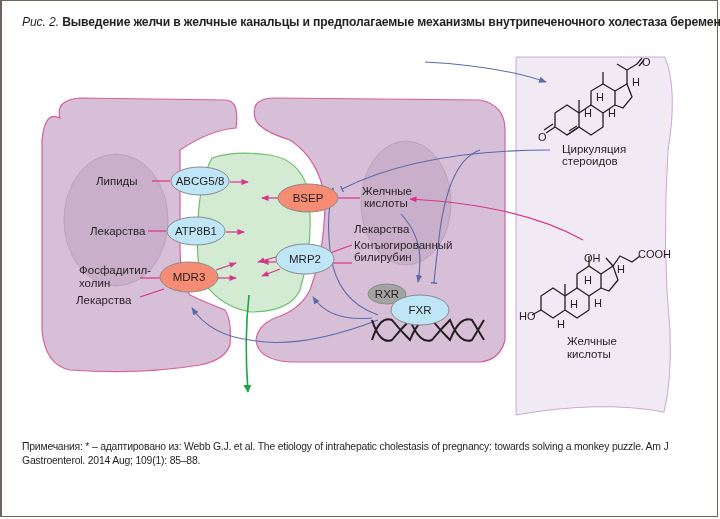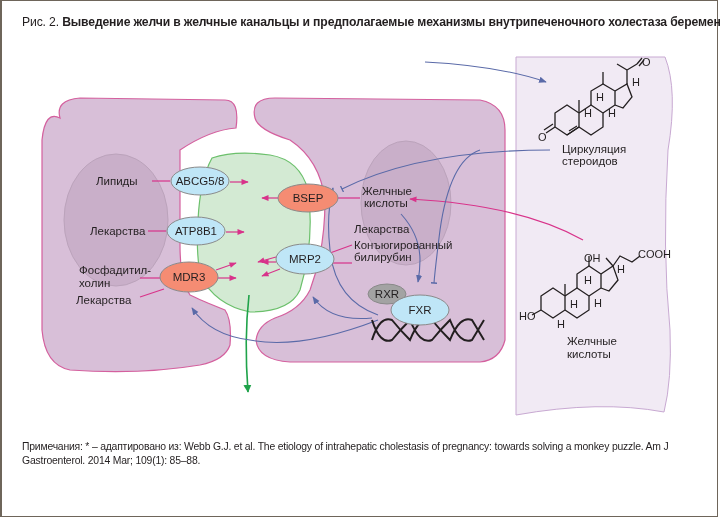--- a/index.html
+++ b/index.html
@@ -1,19 +1,19 @@
 <!DOCTYPE html>
 <html><head>
   <meta charset="utf-8">
   <style>
     html, body { margin: 0; padding: 0; background: #ffffff; }
     body { width: 720px; height: 519px; position: relative; overflow: hidden; font-family: "Liberation Sans", sans-serif; }
     .frame { position: absolute; left: 0; top: 0; width: 718px; height: 517px; border: 1px solid #6e655a; border-left: 2px solid #6e655a; box-sizing: border-box; }
     .title { position: absolute; left: 22px; top: 15px; font-size: 12.2px; color: #231f20; white-space: nowrap; letter-spacing: -0.15px; }
-    .title .fig { font-weight: normal; margin-top: 16px; }
+    .title .fig { font-style: italic; font-weight: normal; margin-top: 16px; }
     .title .main { font-weight: bold; }
     svg.diagram { position: absolute; left: 0; top: 0; }
     .lbl { font-family: "Liberation Sans", sans-serif; font-size: 11.5px; fill: #231f20; }
     .plbl { font-family: "Liberation Sans", sans-serif; font-size: 11.5px; fill: #231f20; text-anchor: middle; }
     .chem { font-family: "Liberation Sans", sans-serif; font-size: 11px; fill: #231f20; }
     .notes { position: absolute; left: 22px; top: 440px; width: 690px; font-size: 10.4px; line-height: 13.5px; color: #231f20; letter-spacing: -0.2px; }
     .notes div { margin: 0; }
   </style>
 </head>
 <body>
@@ -174,14 +174,14 @@
     <text class="chem" x="584" y="284">H</text>
     <text class="chem" x="570" y="308">H</text>
     <text class="chem" x="594" y="307">H</text>
     <text class="chem" x="557" y="328">H</text>
   </g>
   <text class="lbl" x="567" y="345">Желчные</text>
   <text class="lbl" x="567" y="358">кислоты</text>
 </svg>
 
 <div class="notes">
-  <div>Примечания: * – адаптировано из: Webb G.J. et al. The etiology of intrahepatic cholestasis of pregnancy: towards solving a monkey puzzle. Am J Gastroenterol. 2014 Mar; 109(1): 85–88.</div>
+  <div>Примечания: * – адаптировано из: Webb G.J. et al. The etiology of intrahepatic cholestasis of pregnancy: towards solving a monkey puzzle. Am J Gastroenterol. 2014 Aug; 109(1): 85–88.</div>
 </div>
 
 </body></html>

